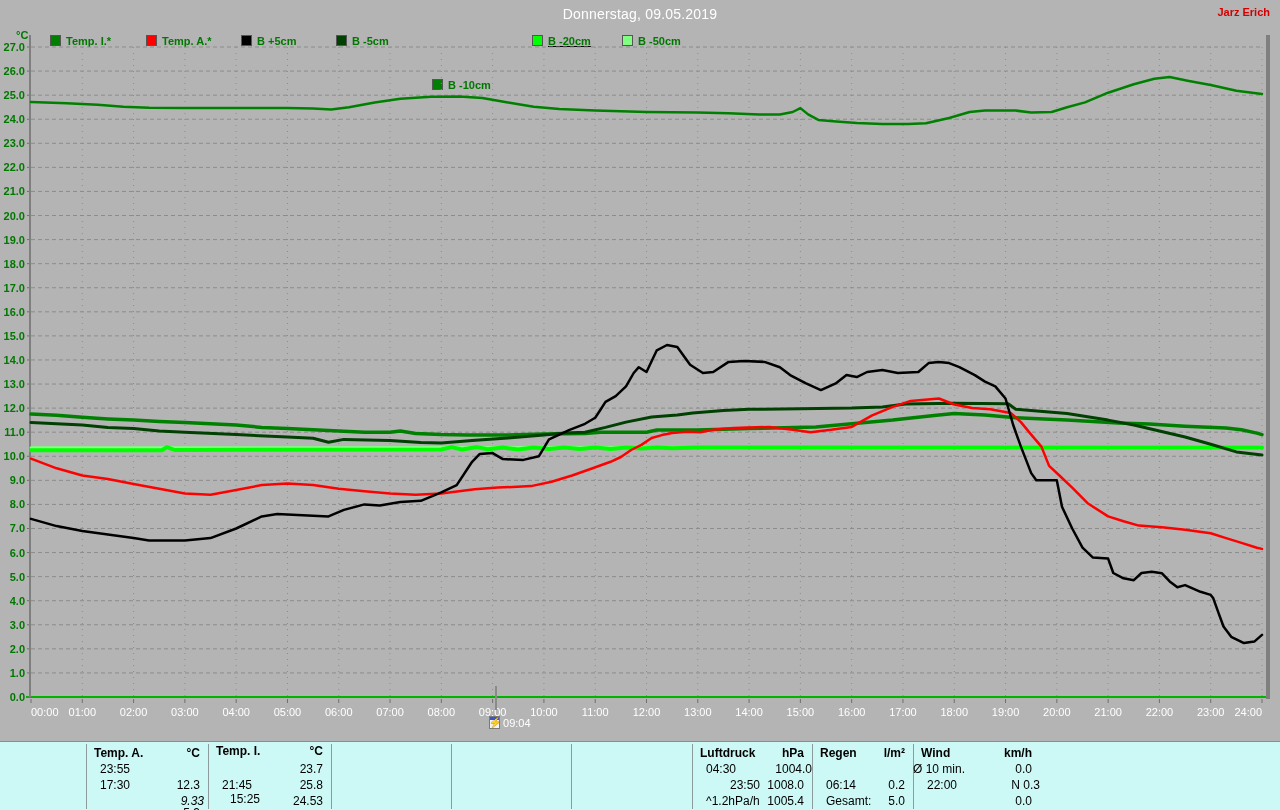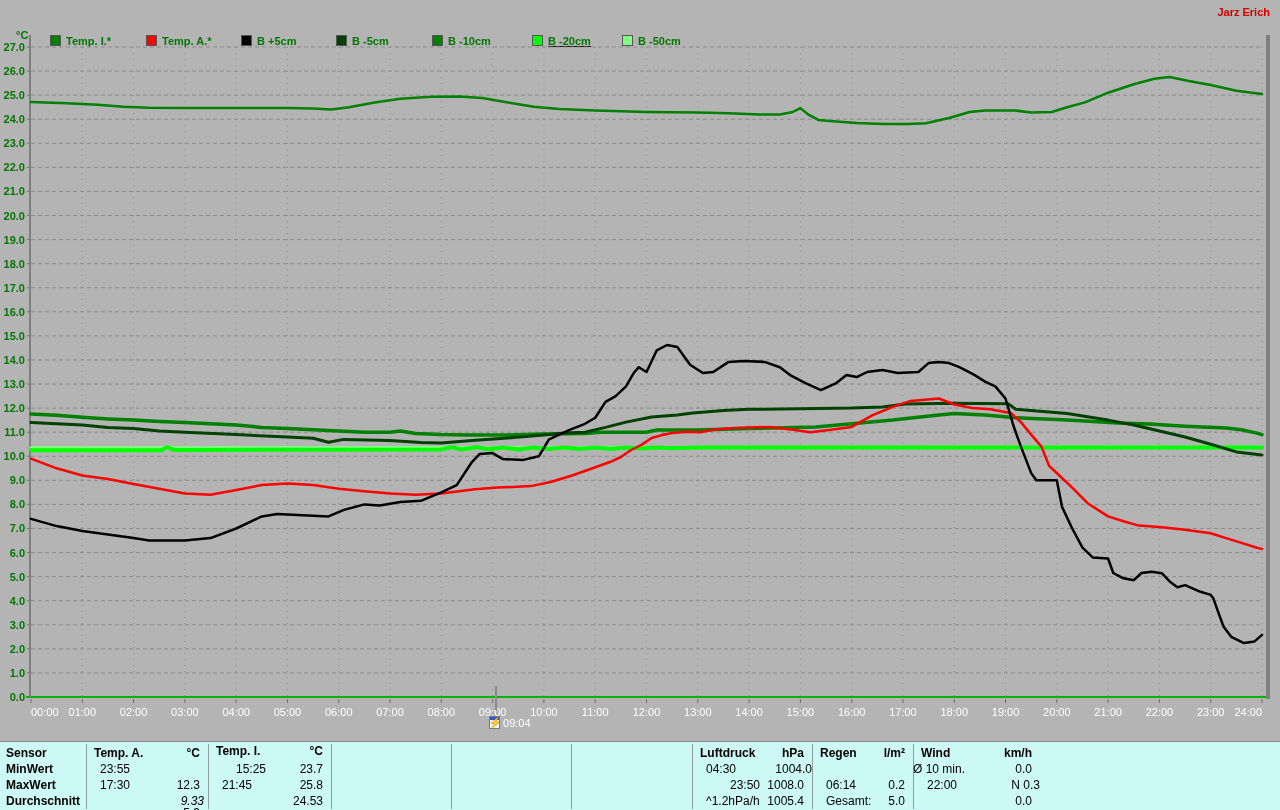--- a/index.html
+++ b/index.html
@@ -51,29 +51,30 @@
   .trow{position:absolute;left:0;right:0;height:16px;font-size:12px;color:#000;}
   .trow .cl{position:absolute;left:0;top:1px;white-space:nowrap;}
   .trow .cr{position:absolute;top:1px;text-align:right;white-space:nowrap;}
   .trow.thead{font-weight:700;}
   .rowlabels .trow{font-weight:700;}
 </style>
 </head>
 <body>
 
 <div id="stage">
+  <div class="title">Donnerstag, 09.05.2019</div>
   <div class="watermark">Jarz Erich</div>
   <div class="unit-label">°C</div>
 
   <div id="legend">
       <span class="legend-item" style="left: 50px;"><span class="legend-swatch" style="background: rgb(0, 128, 0);"></span><span class="legend-label">Temp. I.*</span></span>
       <span class="legend-item" style="left: 146px;"><span class="legend-swatch" style="background: rgb(255, 0, 0);"></span><span class="legend-label">Temp. A.*</span></span>
       <span class="legend-item" style="left: 241px;"><span class="legend-swatch" style="background: rgb(0, 0, 0);"></span><span class="legend-label">B +5cm</span></span>
       <span class="legend-item" style="left: 336px;"><span class="legend-swatch" style="background: rgb(0, 64, 0);"></span><span class="legend-label">B -5cm</span></span>
-      <span class="legend-item" style="left: 432px;"><span class="legend-swatch" style="background: rgb(0, 128, 0);"></span><span class="legend-label">B -10cm</span></span>
+      <span class="legend-item" style="left: 432px; margin-top: 44px;"><span class="legend-swatch" style="background: rgb(0, 128, 0);"></span><span class="legend-label">B -10cm</span></span>
       <span class="legend-item" style="left: 532px; text-decoration: underline;"><span class="legend-swatch" style="background: rgb(0, 255, 0);"></span><span class="legend-label">B -20cm</span></span>
       <span class="legend-item" style="left: 622px;"><span class="legend-swatch" style="background: rgb(128, 255, 128);"></span><span class="legend-label">B -50cm</span></span>
     </div>
 
   <svg id="plot-svg" width="1280" height="737">
       <line x1="26" y1="697" x2="1268" y2="697" stroke="#00b400" stroke-width="2"></line>
       <line x1="27" y1="697" x2="31" y2="697" stroke="#6f6f6f" stroke-width="1"></line>
       <text x="25" y="701" text-anchor="end" class="ylab">0.0</text>
       <line x1="31" y1="672.925925925926" x2="1262" y2="672.925925925926" stroke="#8c8c8c" stroke-width="1" stroke-dasharray="4 3"></line>
       <line x1="27" y1="672.925925925926" x2="31" y2="672.925925925926" stroke="#6f6f6f" stroke-width="1"></line>
@@ -240,34 +241,20 @@
       <polyline points="31.0,458.7 56.6,468.3 82.3,475.5 107.9,479.1 133.6,483.9 159.2,488.8 184.9,493.6 210.5,494.8 236.2,490.0 261.8,485.1 287.5,483.5 313.1,485.1 338.8,488.8 364.4,491.2 390.0,493.6 415.7,494.8 441.3,493.6 474.7,489.2 497.8,487.6 531.1,486.1 551.6,481.8 572.1,475.5 592.6,468.3 610.6,461.8 620.9,457.0 631.1,450.0 641.4,444.9 651.6,438.0 661.9,435.1 672.1,433.1 687.5,431.7 700.4,432.2 713.2,429.8 733.7,428.1 769.6,426.9 792.7,429.8 810.6,432.2 831.1,429.8 851.7,426.9 872.2,415.3 892.7,406.9 910.7,400.9 938.9,398.5 954.3,404.5 972.2,408.1 990.2,409.3 1010.7,412.9 1020.9,422.1 1031.2,434.6 1041.4,446.6 1049.1,465.9 1059.4,475.5 1072.2,487.6 1087.6,503.2 1108.1,516.4 1123.5,521.3 1138.9,525.6 1162.0,527.3 1185.1,529.7 1210.7,533.3 1226.1,538.1 1241.5,542.9 1256.9,547.7 1262.0,548.9" fill="none" stroke="#ff0000" stroke-width="2.5" stroke-linejoin="round" stroke-linecap="round"></polyline>
       <polyline points="31.0,518.9 56.6,526.1 82.3,530.9 107.9,534.5 133.6,538.1 149.0,540.5 184.9,540.5 210.5,538.1 236.2,528.5 261.8,516.4 277.2,514.0 302.8,515.2 328.5,516.4 343.9,509.9 364.4,504.4 379.8,505.6 400.3,502.0 420.8,500.8 441.3,492.4 456.7,485.1 472.1,461.8 479.8,453.9 492.6,453.1 502.9,459.1 523.4,459.9 538.8,456.3 549.0,439.4 569.6,429.8 585.0,423.8 595.2,417.7 600.3,410.0 605.5,401.9 615.7,396.1 626.0,386.4 633.7,373.0 638.8,367.2 646.5,372.0 656.8,350.3 667.0,345.0 677.3,347.0 690.1,364.8 702.9,373.0 713.2,372.0 728.6,361.9 744.0,360.9 764.5,361.9 779.9,367.2 790.1,375.1 805.5,383.1 820.9,390.1 836.3,383.1 846.5,375.1 856.8,377.1 867.1,372.0 882.4,370.1 897.8,373.0 918.3,372.0 928.6,363.1 938.9,361.9 949.1,363.1 959.4,367.2 974.8,375.1 985.0,381.6 995.3,386.4 1005.5,398.5 1013.2,425.0 1020.9,446.6 1031.2,473.1 1036.3,480.3 1056.8,480.3 1062.0,506.8 1072.2,528.5 1082.5,547.7 1092.7,557.4 1108.1,558.6 1113.3,573.0 1123.5,578.3 1133.8,580.2 1141.5,573.0 1151.7,571.8 1162.0,573.3 1169.7,581.4 1177.4,587.2 1185.1,585.1 1200.5,591.8 1210.7,594.9 1213.3,598.3 1218.4,612.7 1223.5,626.5 1231.2,636.8 1244.0,643.1 1254.3,641.6 1262.0,634.9" fill="none" stroke="#000000" stroke-width="2.5" stroke-linejoin="round" stroke-linecap="round"></polyline>
     </svg>
 
   <div class="cursor-tick" id="cursor-tick" style="left: 495.062px;"></div>
   <div class="marker-wrap" id="marker-wrap" style="left: 489.062px;">
     <span class="marker-icon"><span class="blue"></span><span class="bolt">⚡</span></span><span class="marker-time">09:04</span>
   </div>
 
   <div id="table">
-      <div class="tcol rowlabels" style="left: 0px; width: 86px;">
-        <div class="trow" style="top: 3px;">
-          <span class="cl" style="left: 6px;">Sensor</span>
-        </div>
-        <div class="trow" style="top: 19px;">
-          <span class="cl" style="left: 6px;">MinWert</span>
-        </div>
-        <div class="trow" style="top: 35px;">
-          <span class="cl" style="left: 6px;">MaxWert</span>
-        </div>
-        <div class="trow" style="top: 51px;">
-          <span class="cl" style="left: 6px;">Durchschnitt</span>
-        </div>
-      </div>
       <div class="tsep" style="left: 86px;"></div>
       <div class="tcol" style="left: 86px; width: 122px;">
         <div class="trow thead" style="top: 3px;">
           <span class="cl" style="left: 8px;">Temp. A.</span>
           <span class="cr" style="left: 0px; width: 114px;">°C</span>
         </div>
         <div class="trow" style="top: 19px;">
           <span class="cl" style="left: 14px;">23:55</span>
           <span class="cr" style="left: 0px; width: 114px; margin-top: 44px;">5.9</span>
         </div>
@@ -280,21 +267,21 @@
           <span class="cr" style="left: 4px; width: 114px; font-style: italic;">9.33</span>
         </div>
       </div>
       <div class="tsep" style="left: 208px;"></div>
       <div class="tcol" style="left: 208px; width: 123px;">
         <div class="trow thead" style="top: 1px;">
           <span class="cl" style="left: 8px;">Temp. I.</span>
           <span class="cr" style="left: 0px; width: 115px;">°C</span>
         </div>
         <div class="trow" style="top: 19px;">
-          <span class="cl" style="left: 28px;">15:25</span>
+          <span class="cl" style="left: 22px; margin-top: 30px;">15:25</span>
           <span class="cr" style="left: 0px; width: 115px;">23.7</span>
         </div>
         <div class="trow" style="top: 35px;">
           <span class="cl" style="left: 14px;">21:45</span>
           <span class="cr" style="left: 0px; width: 115px;">25.8</span>
         </div>
         <div class="trow" style="top: 51px;">
           <span class="cl" style="left: 14px;"></span>
           <span class="cr" style="left: 0px; width: 115px;">24.53</span>
         </div>

